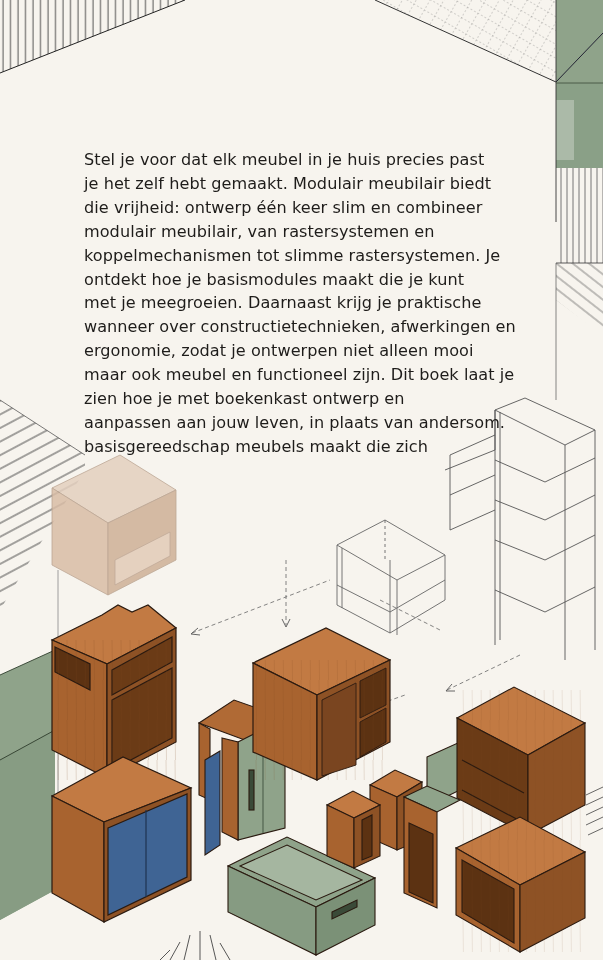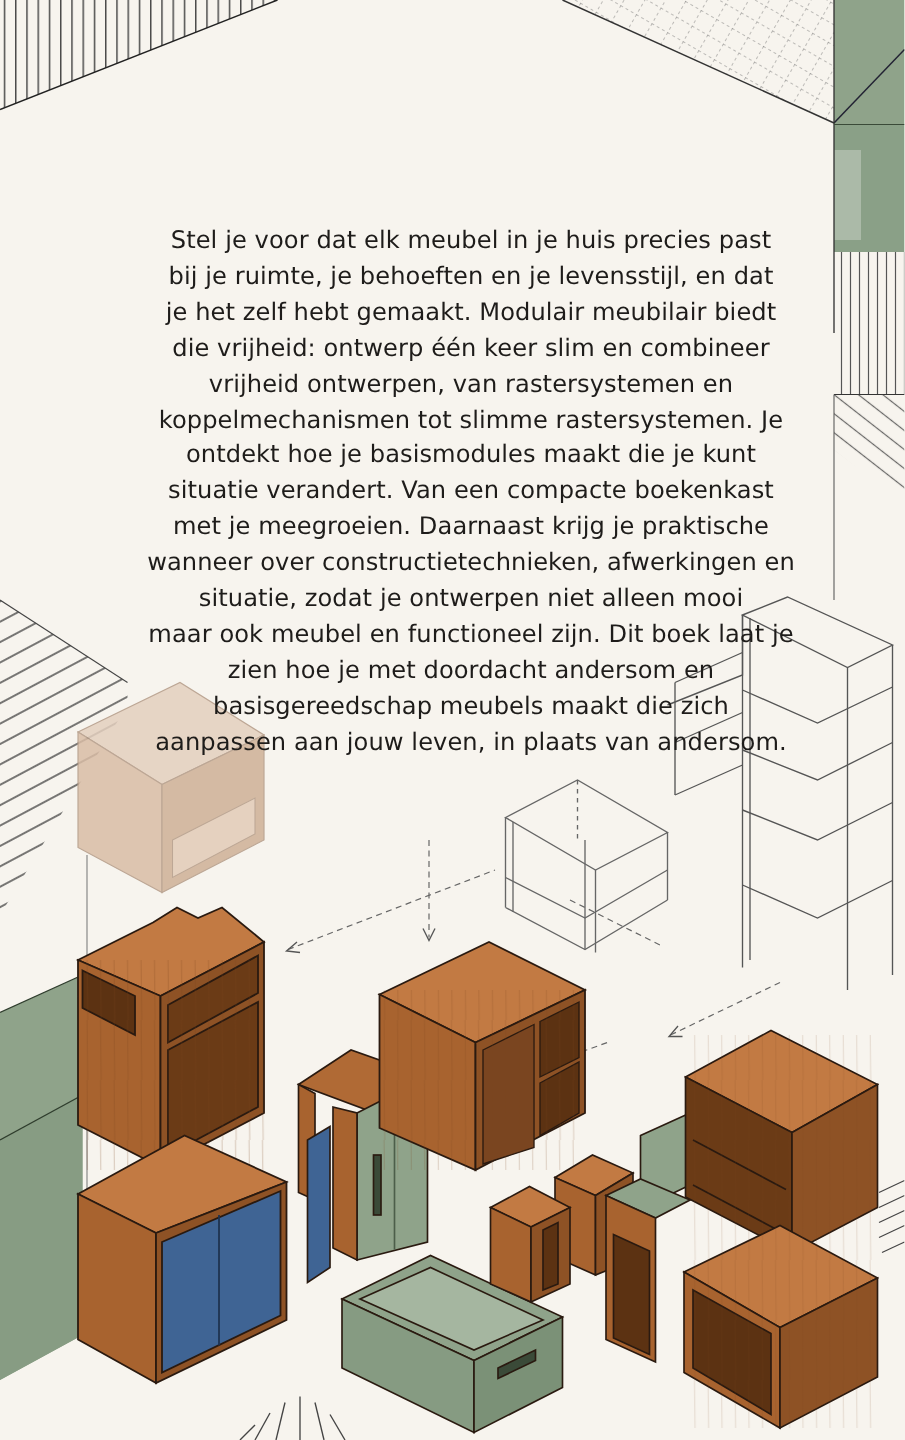--- a/index.html
+++ b/index.html
@@ -1,19 +1,19 @@
 <!DOCTYPE html>
 <html><head>
 <meta charset="utf-8">
 <style>
   html,body{margin:0;padding:0;}
   body{width:603px;height:960px;overflow:hidden;background:#f7f4ee;position:relative;font-family:"DejaVu Sans",sans-serif;}
   .page{position:absolute;left:0;top:0;width:603px;height:960px;background:#f7f4ee;}
   svg.art{position:absolute;left:0;top:0;width:603px;height:960px;}
-  .blurb{position:absolute;left:84px;top:148px;width:460px;font-family:"DejaVu Sans",sans-serif;font-size:16.1px;line-height:23.9px;color:#1e1c1a;margin:0;letter-spacing:0.05px;text-align:center;}
+  .blurb{position:absolute;left:84px;top:148px;width:460px;font-family:"DejaVu Sans",sans-serif;font-size:16.1px;line-height:23.9px;color:#1e1c1a;margin:0;letter-spacing:0.05px;}
   .blurb span{display:block;white-space:nowrap;}
 </style>
 </head>
 <body>
 
 <div class="page">
 
   <svg class="art" viewBox="0 0 603 960" xmlns="http://www.w3.org/2000/svg">
     <defs>
       <pattern id="vhatch" width="7.5" height="10" patternUnits="userSpaceOnUse">
@@ -202,28 +202,26 @@
       <line x1="190" y1="935" x2="184" y2="960"></line>
       <line x1="180" y1="942" x2="170" y2="960"></line>
       <line x1="210" y1="935" x2="216" y2="960"></line>
       <line x1="220" y1="943" x2="230" y2="960"></line>
       <line x1="170" y1="950" x2="160" y2="960"></line>
     </g>
   </svg>
 
   <p class="blurb">
     <span>Stel je voor dat elk meubel in je huis precies past</span>
-    <span>bij je ruimte, je behoeften en je levensstijl, en dat</span>
     <span>je het zelf hebt gemaakt. Modulair meubilair biedt</span>
     <span>die vrijheid: ontwerp één keer slim en combineer</span>
-    <span>vrijheid ontwerpen, van rastersystemen en</span>
+    <span>modulair meubilair, van rastersystemen en</span>
     <span>koppelmechanismen tot slimme rastersystemen. Je</span>
     <span>ontdekt hoe je basismodules maakt die je kunt</span>
-    <span>situatie verandert. Van een compacte boekenkast</span>
     <span>met je meegroeien. Daarnaast krijg je praktische</span>
     <span>wanneer over constructietechnieken, afwerkingen en</span>
-    <span>situatie, zodat je ontwerpen niet alleen mooi</span>
+    <span>ergonomie, zodat je ontwerpen niet alleen mooi</span>
     <span>maar ook meubel en functioneel zijn. Dit boek laat je</span>
-    <span>zien hoe je met doordacht andersom en</span>
+    <span>zien hoe je met boekenkast ontwerp en</span>
+    <span>aanpassen aan jouw leven, in plaats van andersom.</span>
     <span>basisgereedschap meubels maakt die zich</span>
-    <span>aanpassen aan jouw leven, in plaats van andersom.</span>
   </p>
 </div>
 
 </body></html>

